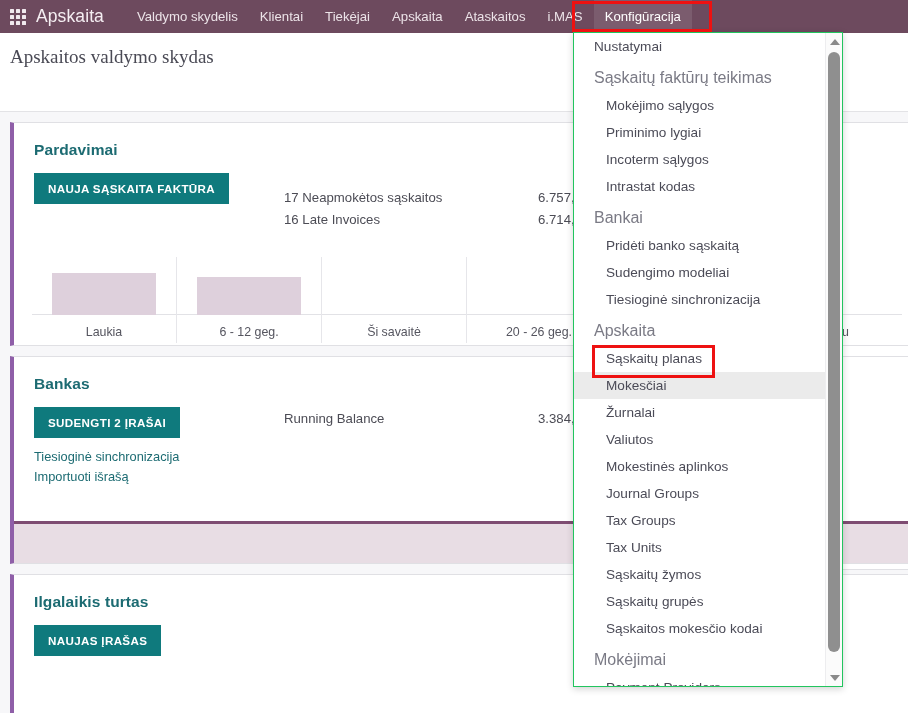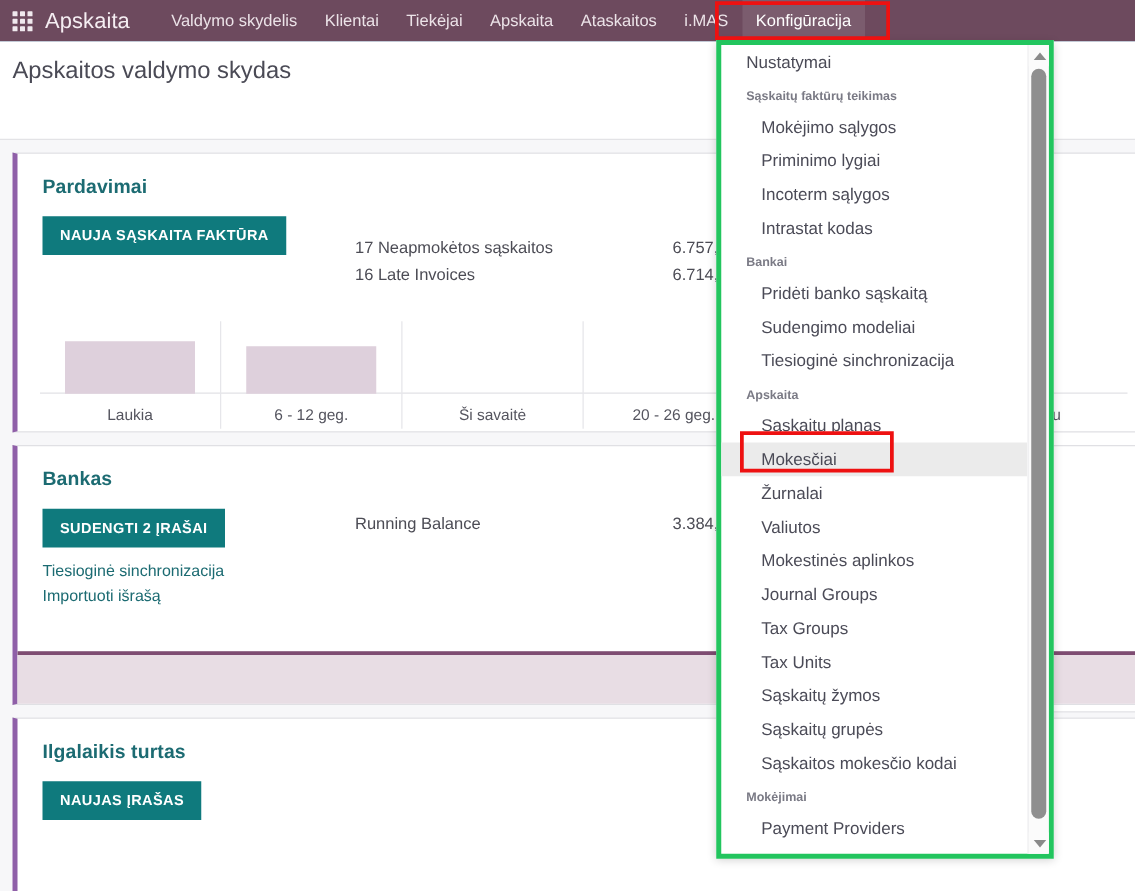--- a/index.html
+++ b/index.html
@@ -39,21 +39,21 @@
   
   .annot {
     position:absolute; border:3px solid #ee1111; z-index: 80; pointer-events:none;
   }
   #annot-config { left:572px; top:1px; width:140px; height:31px; }
   #annot-taxes  { left:592px; top:345px; width:123px; height:33px; }
 
   
   .titlebar {
     position:absolute; top:33px; left:0; width:908px; height:79px;
-    background:#ffffff; border-bottom:1px solid #e3e3e6;
+    background:#ffffff; border-bottom:1px solid #e3e3e6;font-family:Liberation Serif, serif;
   }
   .page-title {
     position:absolute; left:10px; top:13px;
     font-size:19px; color:#4a4a55; font-weight:400;
   }
 
   
   .content {
     position:absolute; top:112px; left:0; width:908px; height:601px;
     background:#f7f7f9; overflow:hidden;
@@ -109,28 +109,28 @@
     position:absolute; background:#ffffff; border:1px solid #e0e0e4;
   }
   .rc-title { position:absolute; font-size:13.5px; color:#45454f; white-space:nowrap; }
   .rc-num { position:absolute; font-size:13px; color:#1c6b72; text-align:right; white-space:nowrap; }
   .rc-xlab { position:absolute; font-size:12.4px; color:#55555f; white-space:nowrap; }
   .teal-chip { position:absolute; background:#0f7a7d; }
 
   
   .dropdown {
     position:absolute; left:573px; top:32px; width:270px; height:655px;
-    background:#ffffff; border:4px solid #22c55e;
+    background:#ffffff; border:1px solid #22c55e;
     box-shadow: 0 2px 7px rgba(0,0,0,0.18);
     z-index:50; overflow:hidden;
   }
   .dd-scrollport { position:absolute; left:0; top:0; right:17px; bottom:0; overflow:hidden; }
   .dd-list { position:absolute; left:0; top:0; right:0; }
   .dd-section {
-    font-size:10px; color:#7a7a85; font-weight:700;
+    font-size:16px; color:#7a7a85; font-weight:400;
     padding: 9px 0 5px 20px; white-space:nowrap;
   }
   .dd-item {
     font-size:13.6px; color:#4b4b57;
     padding: 6px 0 6px 32px; white-space:nowrap; cursor:pointer;
   }
   .dd-item.lvl0 { padding-left:20px; }
   .dd-item.highlight { background:#ebebeb; }
 
   

